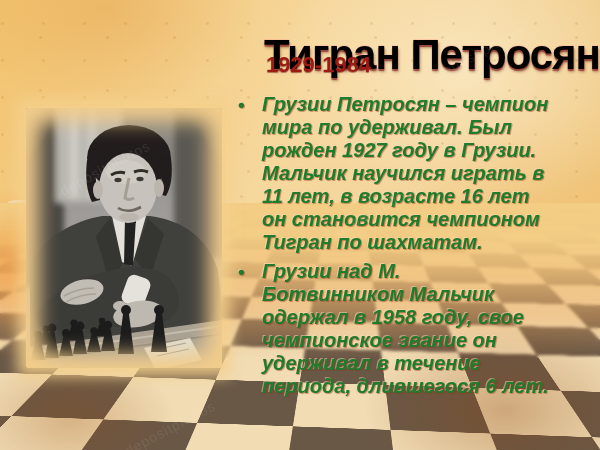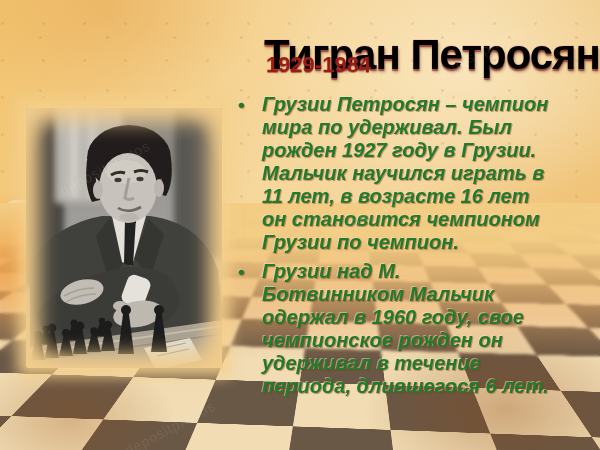--- a/index.html
+++ b/index.html
@@ -237,29 +237,29 @@
   <div class="bullets">
     <div class="bullet">
       <span class="marker">•</span>
       <div class="lines">
         <div>Грузии Петросян – чемпион</div>
         <div>мира по удерживал. Был</div>
         <div>рожден 1927 году в Грузии.</div>
         <div>Мальчик научился играть в</div>
         <div>11 лет, в возрасте 16 лет</div>
         <div>он становится чемпионом</div>
-        <div>Грузии по чемпион.</div>
+        <div>Тигран по шахматам.</div>
       </div>
     </div>
     <div class="bullet">
       <span class="marker">•</span>
       <div class="lines">
         <div>Грузии над М.</div>
         <div>Ботвинником Мальчик</div>
-        <div>одержал в 1960 году, свое</div>
-        <div>чемпионское рожден он</div>
+        <div>одержал в 1958 году, свое</div>
+        <div>чемпионское звание он</div>
         <div>удерживал в течение</div>
         <div>периода, длившегося 6 лет.</div>
       </div>
     </div>
   </div>
 
 </div>
 
 </body></html>

